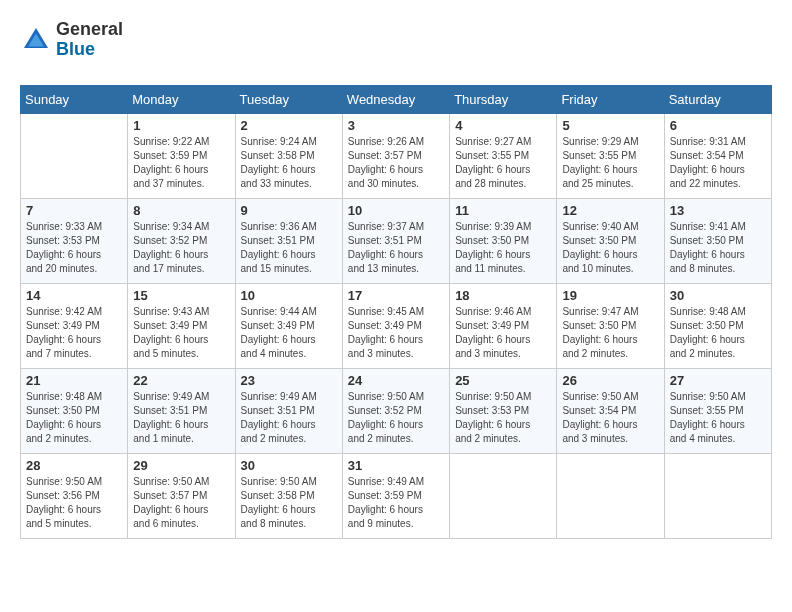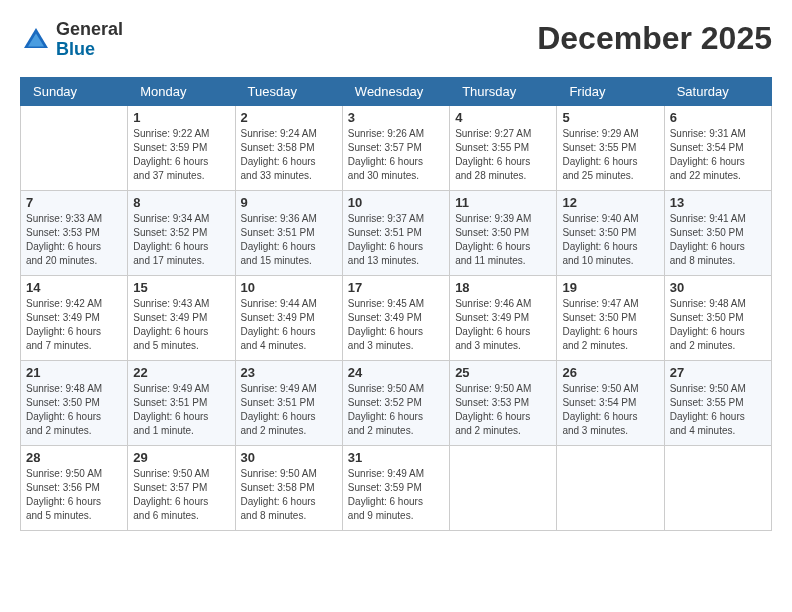--- a/index.html
+++ b/index.html
@@ -7,21 +7,21 @@
       font-family: Arial, sans-serif;
       background: #fff;
       width: 792px;
       min-height: 612px;
       padding: 20px;
     }
     .header {
       display: flex;
       justify-content: space-between;
       align-items: flex-start;
-      margin-bottom: 17px;
+      margin-bottom: 25px;
     }
     .logo {
       display: flex;
       align-items: center;
       gap: 4px;
     }
     .logo-text {
       font-size: 18px;
       font-weight: bold;
       line-height: 1.1;
@@ -45,21 +45,21 @@
       color: #555;
     }
     table {
       width: 100%;
       border-collapse: collapse;
       font-size: 11px;
     }
     thead tr th {
       background-color: #2e6da4;
       color: #fff;
-      padding: 6px 12px;
+      padding: 6px 4px;
       text-align: left;
       font-size: 13px;
       font-weight: normal;
       border: 1px solid #2e6da4;
     }
     tbody tr td {
       border: 1px solid #ccc;
       vertical-align: top;
       padding: 4px 5px;
       width: calc(100% / 7);
@@ -96,21 +96,20 @@
     <svg class="logo-icon" viewBox="0 0 40 40" xmlns="http://www.w3.org/2000/svg">
       <polygon points="20,5 35,30 5,30" fill="#1a6abf"></polygon>
       <polygon points="20,12 30,28 10,28" fill="#4a9de0"></polygon>
     </svg>
     <div class="logo-text">
       <span class="logo-general">General</span><br>
       <span class="logo-blue">Blue</span>
     </div>
   </div>
   <div class="title-block">
-    <div class="month-title">December 2025</div>
   </div>
 </div>
 
 <table>
   <thead>
     <tr>
     <th>Sunday</th>
         <th>Monday</th>
         <th>Tuesday</th>
         <th>Wednesday</th>

